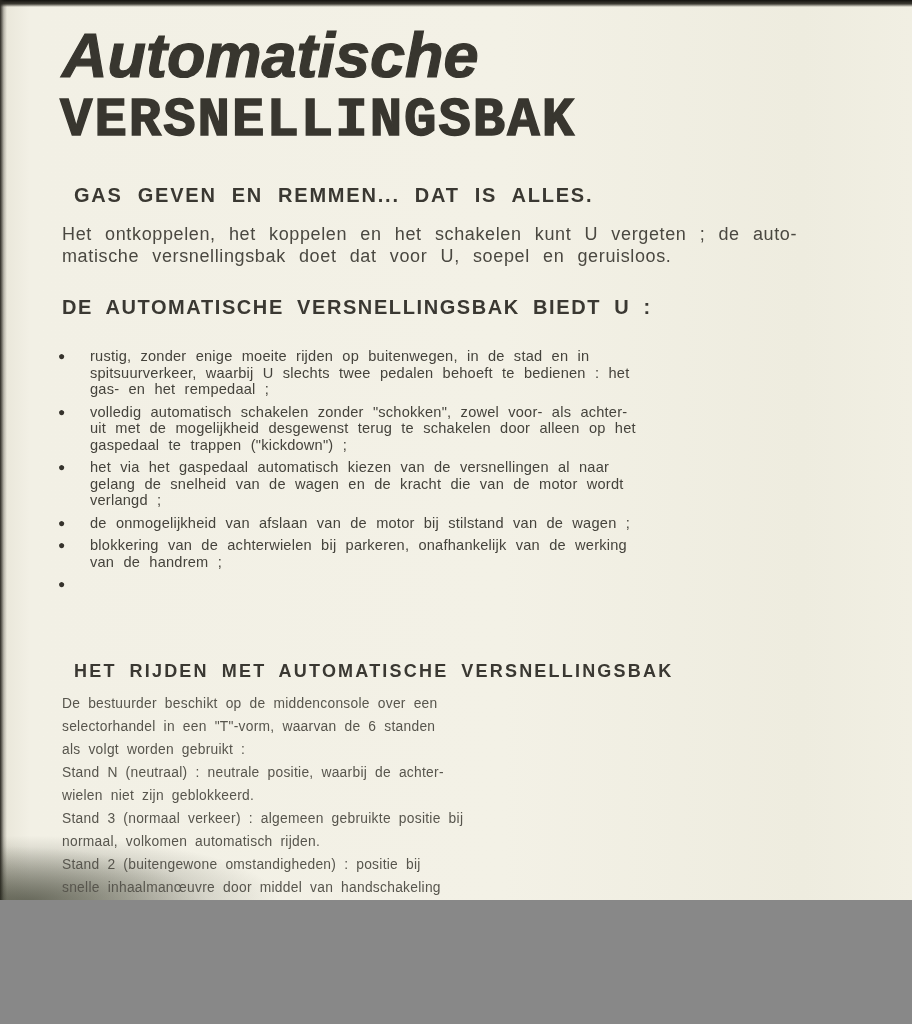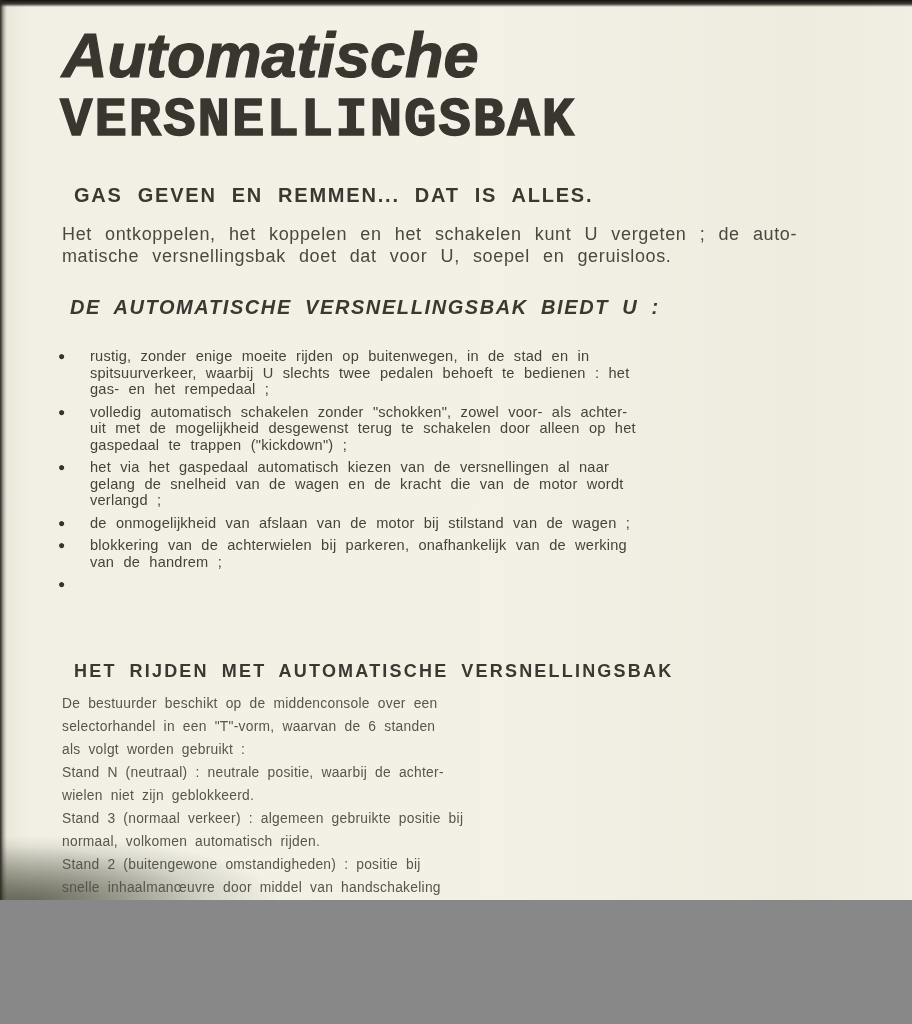--- a/index.html
+++ b/index.html
@@ -48,24 +48,23 @@
     position: absolute; top: 184px; left: 74px; margin: 0;
     font-size: 20px; font-weight: 700; letter-spacing: 1.8px; word-spacing: 0.38em;
     color: #3a3832;
   }
   .intro {
     position: absolute; top: 224px; left: 62px; width: 828px; margin: 0;
     font-size: 18px; line-height: 21.5px; letter-spacing: 0.035em; word-spacing: 0.42em;
     white-space: pre-line; color: #4a4841;
   }
   .offer-heading {
-    position: absolute; top: 296px; left: 70px; margin: 0;
+    position: absolute; top: 296px; left: 62px; margin: 0;
     font-size: 20px; font-weight: 700; letter-spacing: 1.6px; word-spacing: 0.3em;
     color: #3a3832;
-    font-style: italic;
   }
   .bullets {
     position: absolute; top: 348px; left: 58px; width: 625px; margin: 0; padding: 0;
     list-style: none;
   }
   .bullet-item {
     display: flex; align-items: flex-start;
     margin: 0 0 6px 0;
     font-size: 14.6px; line-height: 16.5px; letter-spacing: 0.015em; word-spacing: 0.34em;
     color: #45433c;

